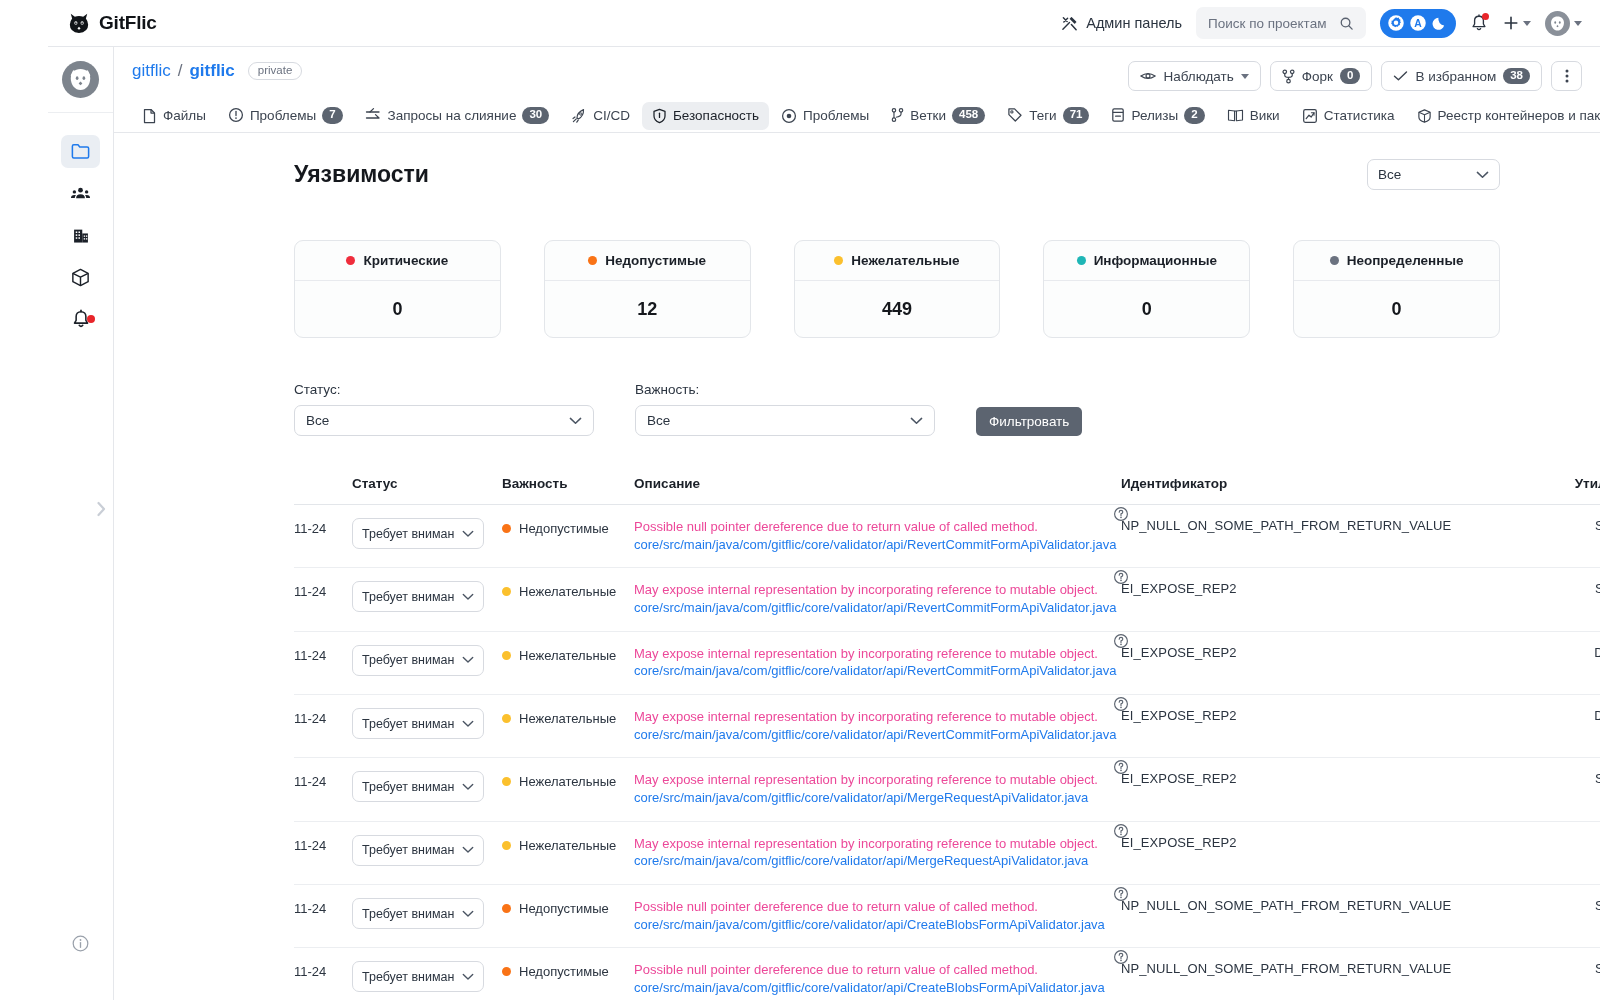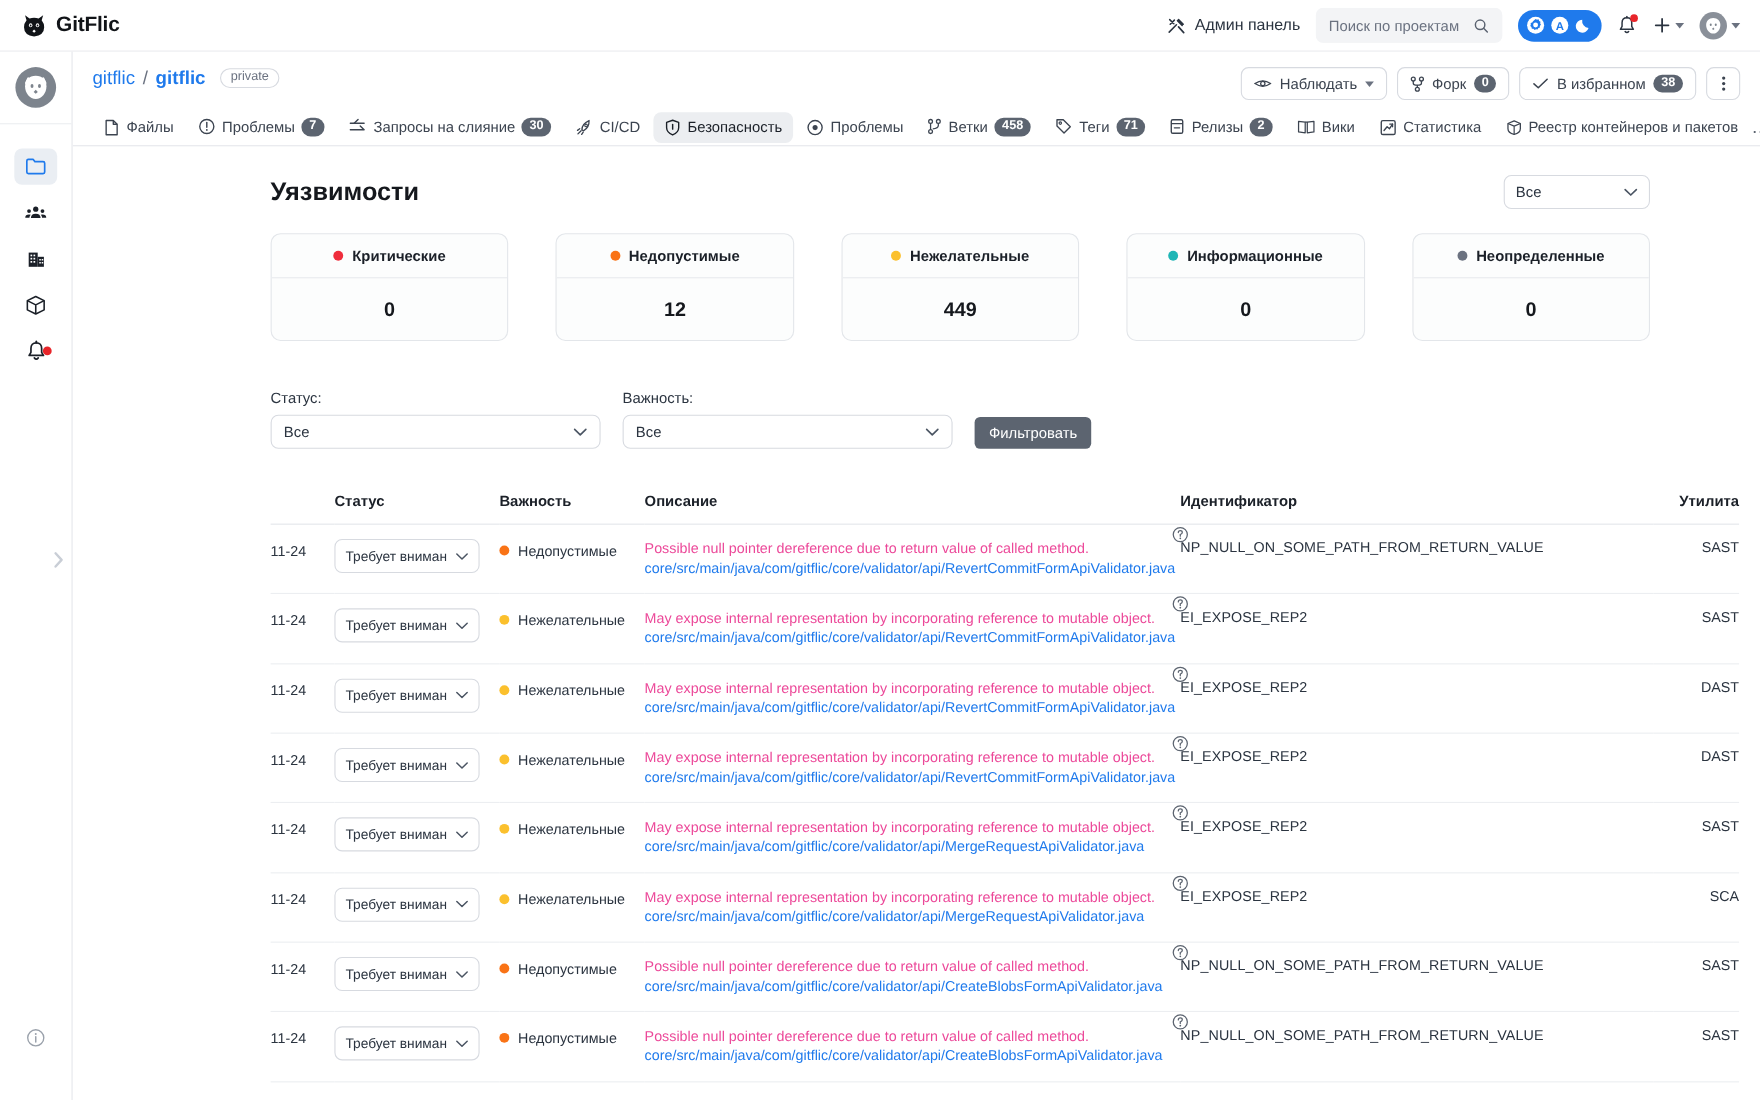--- a/index.html
+++ b/index.html
@@ -3,21 +3,21 @@
 <meta charset="utf-8">
 <style>
   * { box-sizing: border-box; margin: 0; padding: 0; }
   html, body {
     width: 1600px; height: 1000px;
     font-family: "Liberation Sans", sans-serif;
     background: #ffffff;
     overflow: hidden;
     color: #24292f;
   }
-  .app { position: relative; width: 1600px; height: 1000px; display: flex; flex-direction: column; }
+  .app { position: relative; width: 1600px; height: 1000px; display: flex; flex-direction: column; padding-left: 48px; }
 
   
   .topbar {
     height: 47px; min-height: 47px;
     border-bottom: 1px solid #e5e7eb;
     display: flex; align-items: center;
     padding: 0 18px 0 20px;
     background: #fff;
   }
   .brand { display: flex; align-items: center; gap: 9px; }
@@ -128,36 +128,36 @@
   .page-title-row { display: flex; align-items: center; }
   .page-title { font-size: 23px; font-weight: 700; color: #15181d; }
   .scope-select {
     margin-left: auto; width: 133px; height: 31px; border: 1px solid #d7dae0;
     border-radius: 7px; display: flex; align-items: center; padding: 0 10px;
     font-size: 13.5px; color: #2b3440; background: #fff; cursor: pointer;
   }
   .sel-caret { margin-left: auto; }
 
   
-  .cards { display: flex; gap: 43px; margin-top: 22px; align-items: center; }
+  .cards { display: flex; gap: 43px; margin-top: 50px; align-items: center; }
   .card {
     flex: 1; border: 1px solid #e3e6ea; border-radius: 9px; background: #fcfdfd; overflow: hidden;
   }
   .card-head {
     height: 40px; display: flex; align-items: center; justify-content: center;
     gap: 8px; border-bottom: 1px solid #e8eaee; font-size: 13.5px; font-weight: 700; color: #1b2028;
   }
   .sev-dot { width: 9px; height: 9px; border-radius: 50%; flex: none; }
   .card-body {
     height: 56px; display: flex; align-items: center; justify-content: center;
     font-size: 18px; font-weight: 700; color: #15181d;
   }
 
   
-  .filters { display: flex; align-items: flex-end; gap: 20px; margin-top: 44px; }
+  .filters { display: flex; align-items: flex-end; gap: 41px; margin-top: 44px; }
   .filter-group { display: flex; flex-direction: column; gap: 8px; }
   .filter-label { font-size: 13.5px; color: #2b3440; }
   .filter-select {
     width: 300px; height: 31px; border: 1px solid #d7dae0; border-radius: 7px;
     display: flex; align-items: center; padding: 0 11px; font-size: 13.5px;
     color: #2b3440; background: #fff; cursor: pointer;
   }
   .btn-filter {
     height: 29px; background: #5c6470; color: #fff; border: none; border-radius: 5px;
     padding: 0 13px; font-size: 13.5px; cursor: pointer; font-family: inherit;

